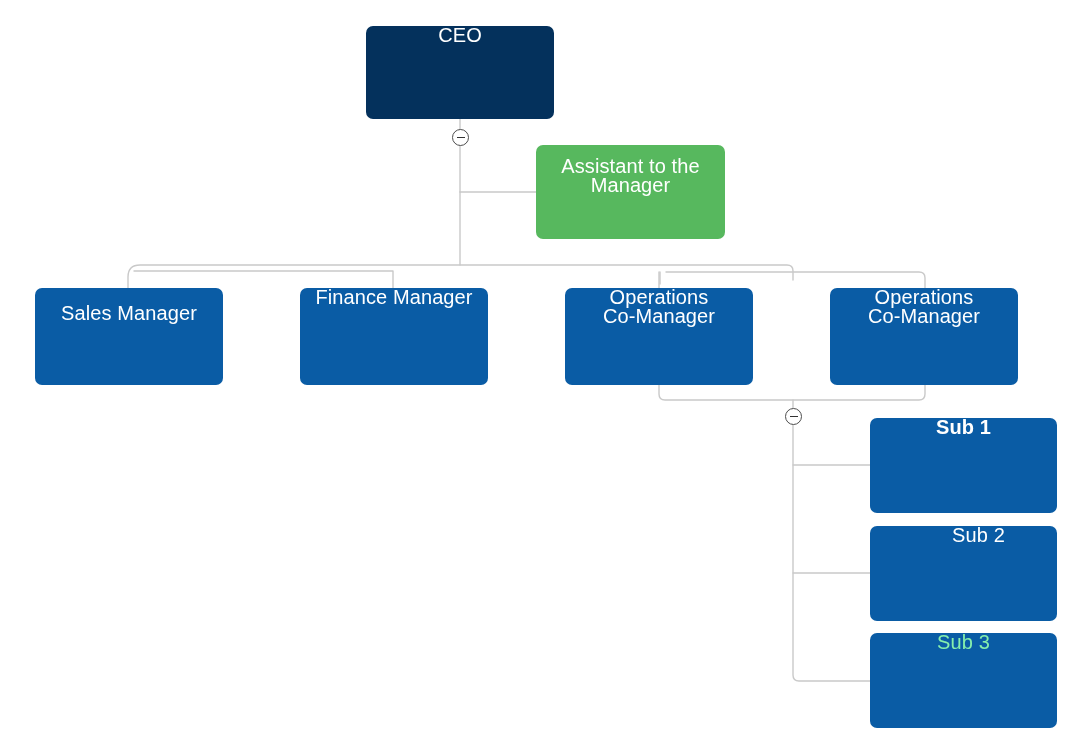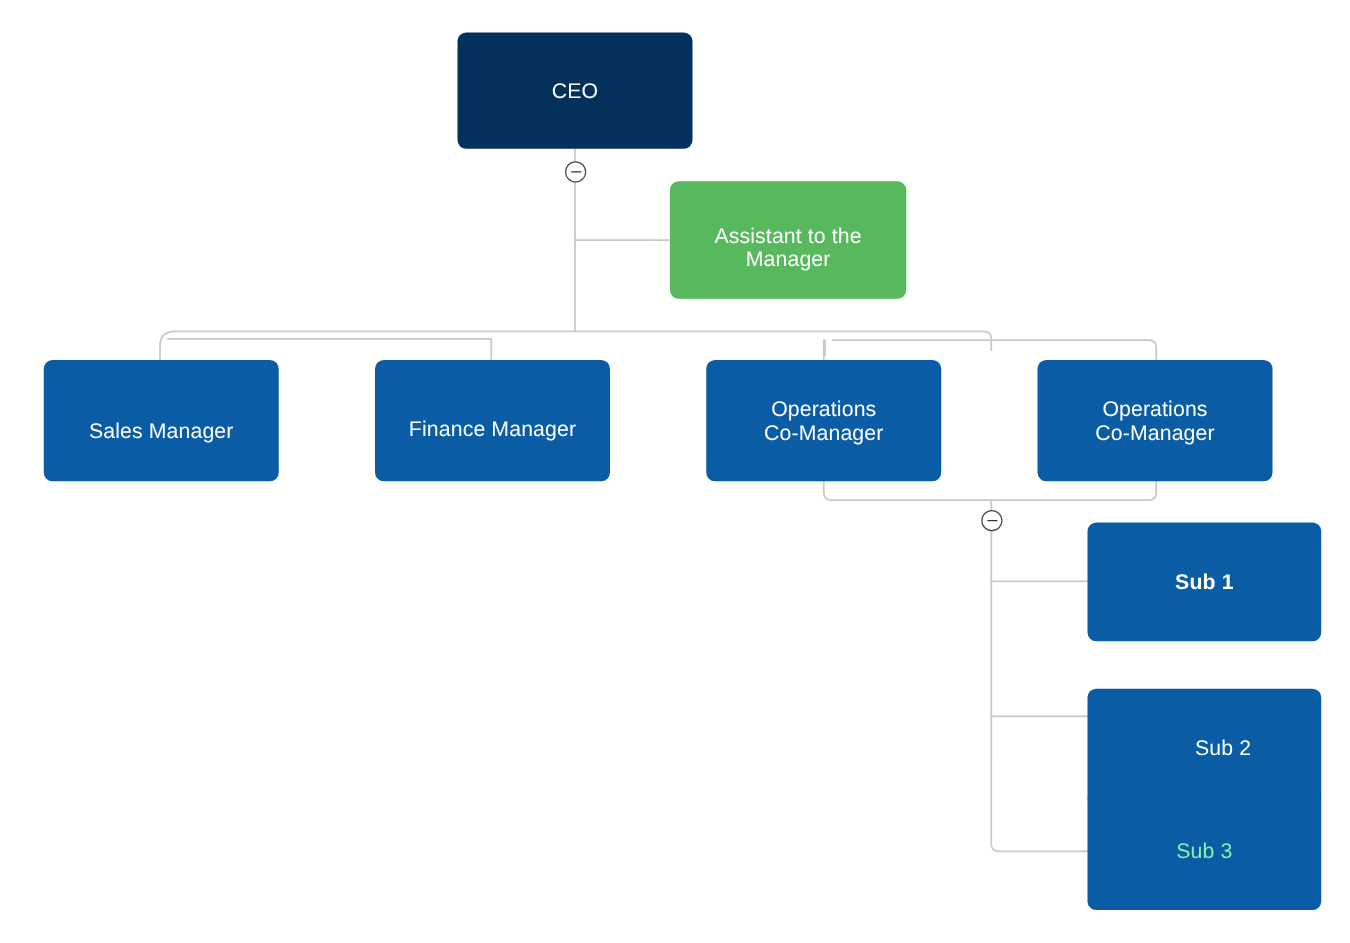--- a/index.html
+++ b/index.html
@@ -24,25 +24,25 @@
     top: 0;
     width: 1080px;
     height: 754px;
     pointer-events: none;
   }
   .node {
     position: absolute;
     box-sizing: border-box;
     border-radius: 7px;
     display: flex;
-    align-items: center;
+    align-items: flex-start;
     justify-content: center;
     text-align: center;
     color: #ffffff;
-    font-size: 17px;
+    font-size: 20px;
     line-height: 19px;
     letter-spacing: 0.1px;
     cursor: pointer;
     user-select: none;
   }
   .node-label {
     display: block;
     white-space: pre-line;
     padding: 0 8px;
   }
@@ -95,34 +95,34 @@
         <span class="node-label" style="color: rgb(255, 255, 255);">CEO</span>
       </div>
       <div class="node" style="left: 536px; top: 145px; width: 189px; height: 94px; background: rgb(87, 184, 94);">
         <span class="node-label" style="color: rgb(255, 255, 255); margin-top: 12px;">Assistant to the
 Manager</span>
       </div>
       <div class="node" style="left: 35px; top: 288px; width: 188px; height: 97px; background: rgb(10, 92, 165);">
         <span class="node-label" style="color: rgb(255, 255, 255); margin-top: 16px;">Sales Manager</span>
       </div>
       <div class="node" style="left: 300px; top: 288px; width: 188px; height: 97px; background: rgb(10, 92, 165);">
-        <span class="node-label" style="color: rgb(255, 255, 255); margin-top: 14px;">Finance Manager</span>
+        <span class="node-label" style="color: rgb(255, 255, 255);">Finance Manager</span>
       </div>
       <div class="node" style="left: 565px; top: 288px; width: 188px; height: 97px; background: rgb(10, 92, 165);">
         <span class="node-label" style="color: rgb(255, 255, 255);">Operations
 Co-Manager</span>
       </div>
       <div class="node" style="left: 830px; top: 288px; width: 188px; height: 97px; background: rgb(10, 92, 165);">
         <span class="node-label" style="color: rgb(255, 255, 255);">Operations
 Co-Manager</span>
       </div>
       <div class="node" style="left: 870px; top: 418px; width: 187px; height: 95px; background: rgb(10, 92, 165);">
         <span class="node-label" style="color: rgb(255, 255, 255); font-weight: bold;">Sub 1</span>
       </div>
-      <div class="node" style="left: 870px; top: 551px; width: 187px; height: 95px; background: rgb(10, 92, 165); padding-left: 30px;">
+      <div class="node" style="left: 870px; top: 526px; width: 187px; height: 95px; background: rgb(10, 92, 165); padding-left: 30px;">
         <span class="node-label" style="color: rgb(255, 255, 255);">Sub 2</span>
       </div>
       <div class="node" style="left: 870px; top: 633px; width: 187px; height: 95px; background: rgb(10, 92, 165);">
         <span class="node-label" style="color: #86efac;">Sub 3</span>
       </div>
     </div>
   <div id="toggles-layer">
       <div class="toggle" style="left: 452px; top: 129px; border-color: rgb(77, 77, 77);"></div>
       <div class="toggle" style="left: 785px; top: 408px; border-color: rgb(77, 77, 77);"></div>
     </div>

